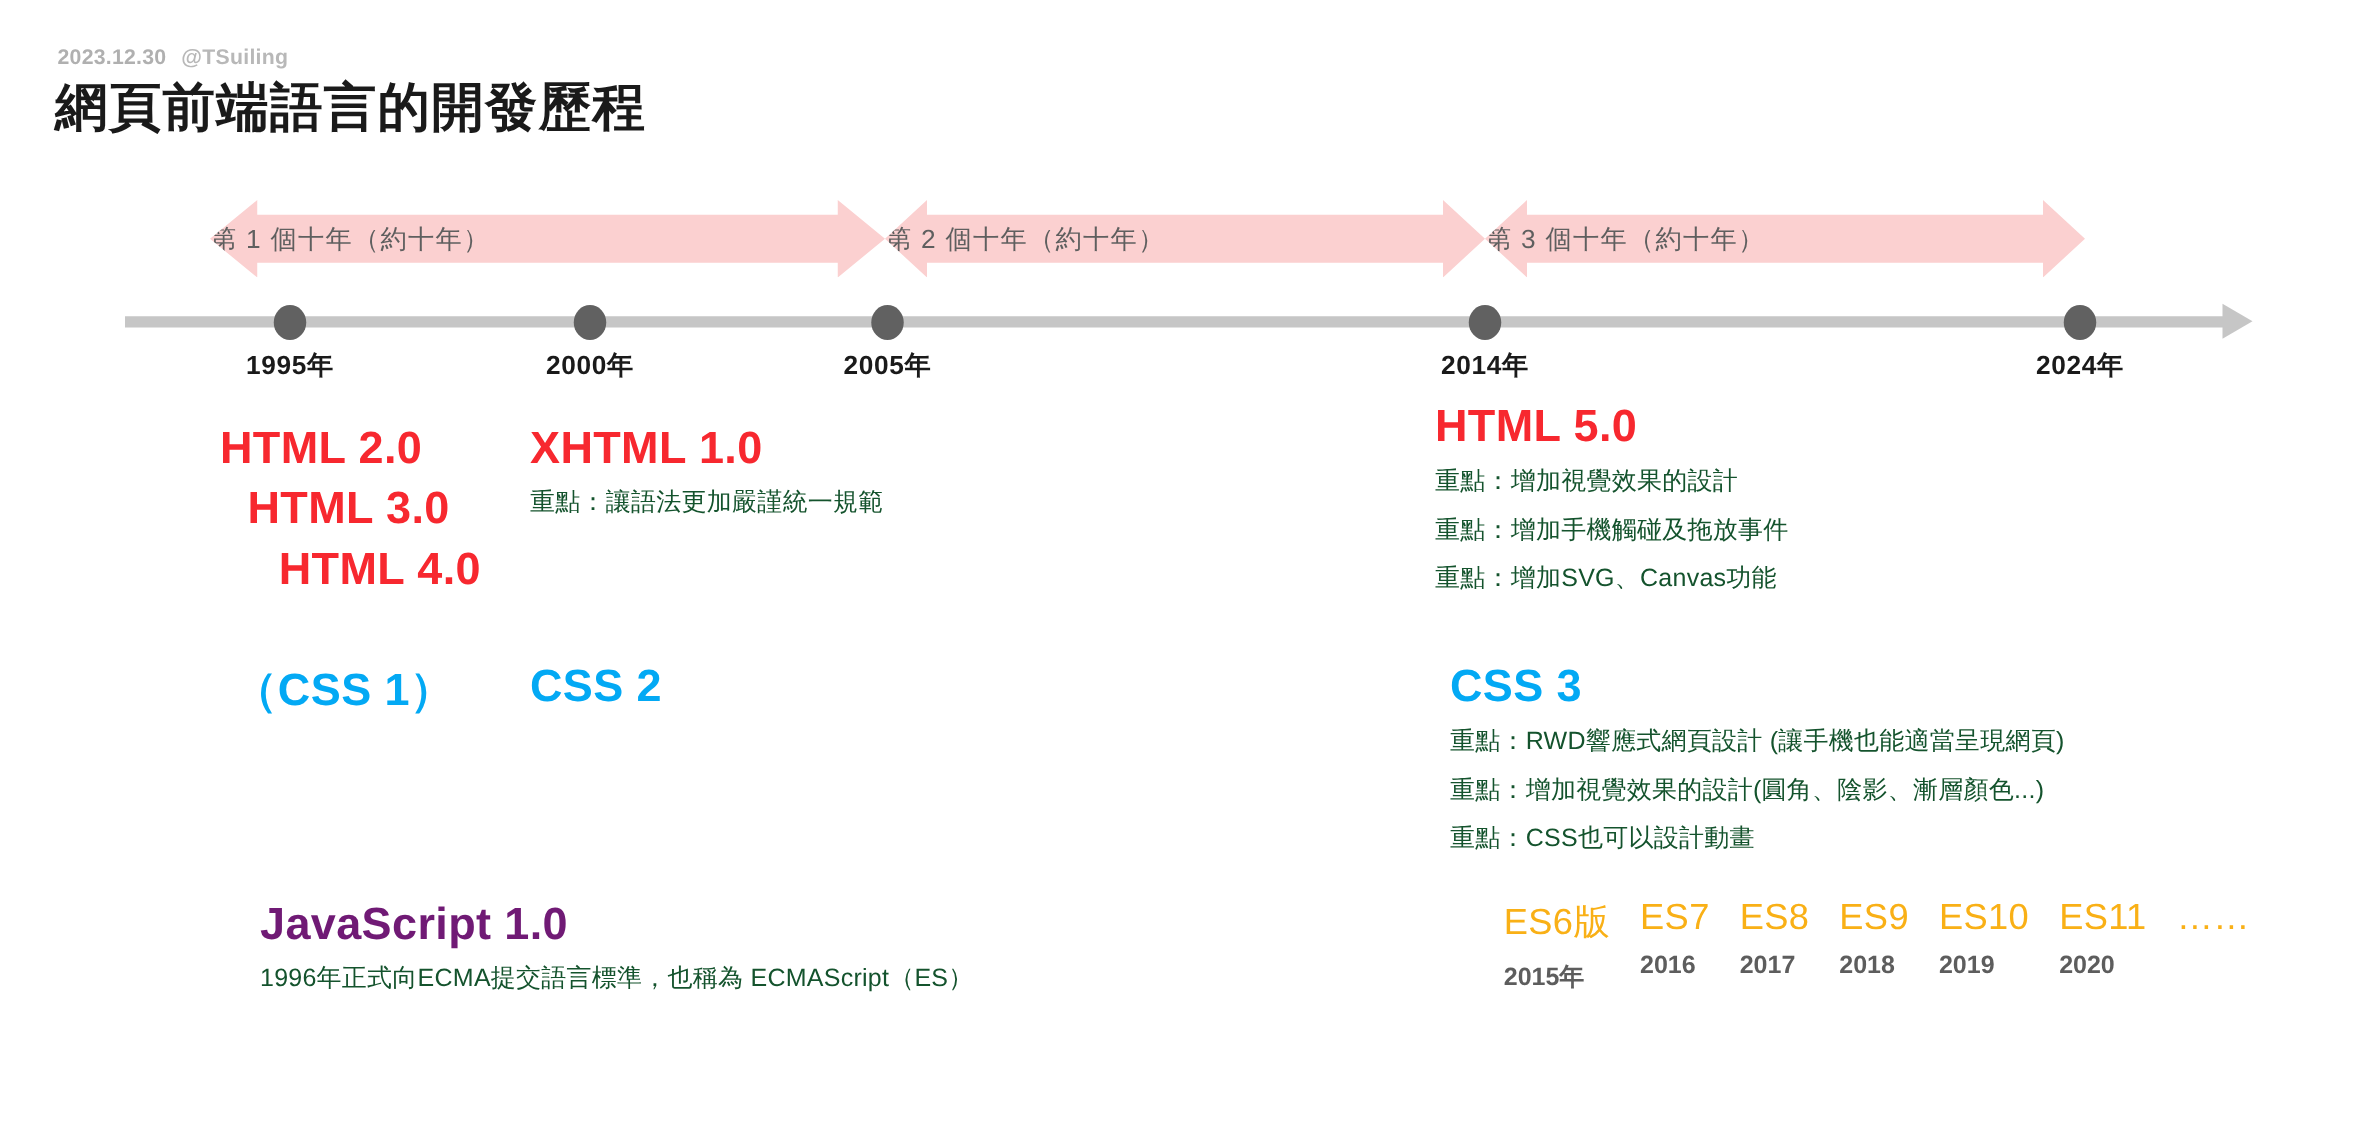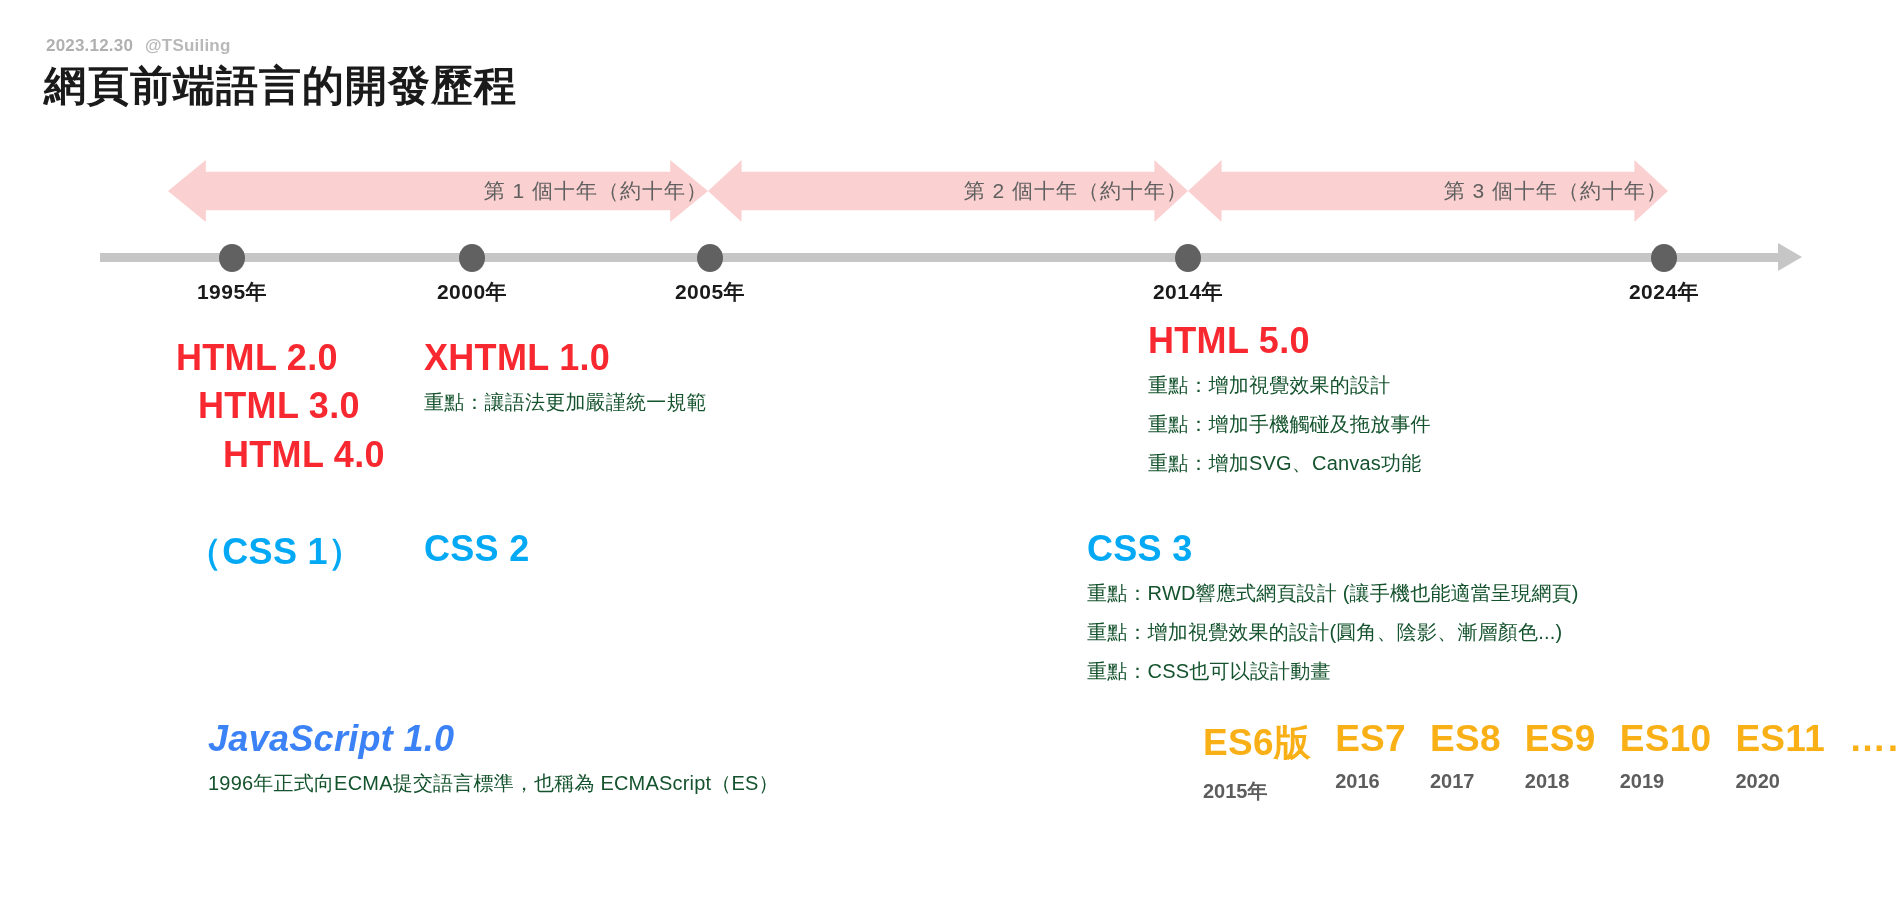--- a/index.html
+++ b/index.html
@@ -40,21 +40,21 @@
     white-space: nowrap;
   }
 
   
   .arrow {
     position: absolute;
     height: 62px;
     background: #fbd0d0;
     display: flex;
     align-items: center;
-    justify-content: flex-end;
+    justify-content: flex-start;
   }
   .arrow-label {
     font-size: 21px;
     font-weight: normal;
     color: #5f5f5f;
     letter-spacing: 1px;
     white-space: nowrap;
     position: relative;
     z-index: 3;
   }
@@ -107,42 +107,42 @@
     white-space: nowrap;
   }
   .heading {
     font-size: 36px;
     font-weight: bold;
     letter-spacing: 0.3px;
     white-space: nowrap;
   }
   .heading.red { color: #f7282f; }
   .heading.blue { color: #03a9f4; }
-  .heading.orange { color: #3b82f6; font-style: italic; }
+  .heading.orange { color: #701a75; }
   .note {
     font-size: 20px;
     font-weight: normal;
     color: #14532d;
     letter-spacing: 0.2px;
     white-space: nowrap;
     line-height: 1.6;
   }
   .note-block .note { margin-top: 7px; }
 
   
   .es-row {
     position: absolute;
     display: flex;
     align-items: flex-start;
     white-space: nowrap;
   }
   .es-item { margin-right: 24px; text-align: left; }
   .es-name {
-    font-size: 37px;
-    font-weight: bold;
+    font-size: 29px;
+    font-weight: normal;
     color: #f9b016;
     letter-spacing: 0.3px;
     white-space: nowrap;
   }
   .es-year {
     font-size: 20px;
     font-weight: bold;
     color: #5d5d5d;
     margin-top: 10px;
     white-space: nowrap;
@@ -203,21 +203,21 @@
   <div class="note">重點：增加手機觸碰及拖放事件</div>
   <div class="note">重點：增加SVG、Canvas功能</div>
 </div>
 
 <div class="entry" style="left:186px; top:528px;">
   <div class="heading blue">（CSS 1）</div>
 </div>
 <div class="entry" style="left:424px; top:528px;">
   <div class="heading blue">CSS 2</div>
 </div>
-<div class="entry note-block" style="left:1087px; top:528px;">
+<div class="entry note-block" style="left:1160px; top:528px;">
   <div class="heading blue">CSS 3</div>
   <div class="note">重點：RWD響應式網頁設計 (讓手機也能適當呈現網頁)</div>
   <div class="note">重點：增加視覺效果的設計(圓角、陰影、漸層顏色...)</div>
   <div class="note">重點：CSS也可以設計動畫</div>
 </div>
 
 <div class="entry note-block" style="left:208px; top:718px;">
   <div class="heading orange">JavaScript 1.0</div>
   <div class="note">1996年正式向ECMA提交語言標準，也稱為 ECMAScript（ES）</div>
 </div>

